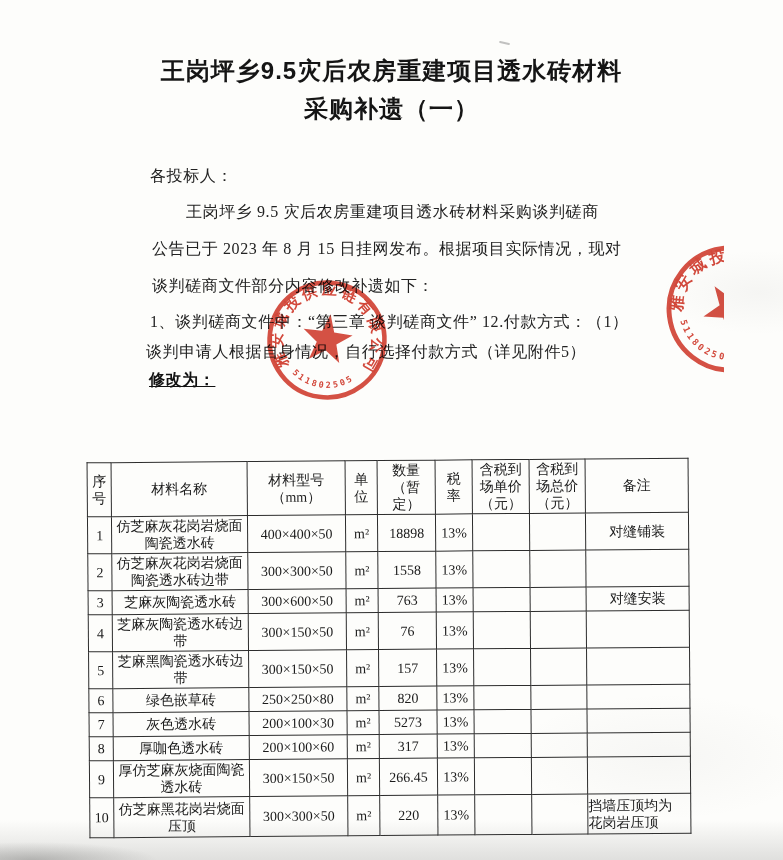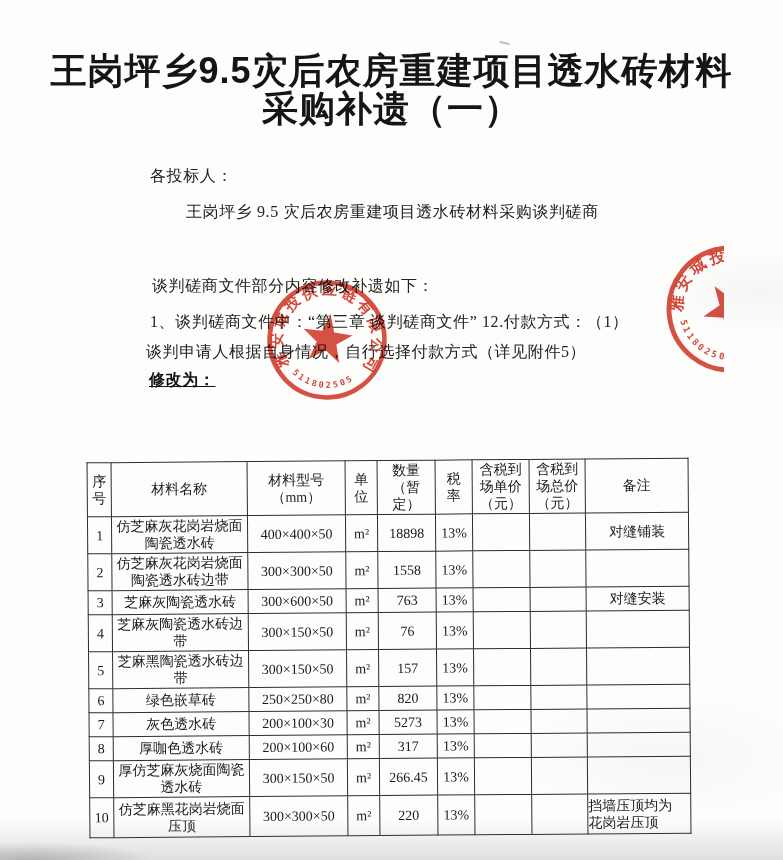--- a/index.html
+++ b/index.html
@@ -19,21 +19,21 @@
   .page::after{
     content:"";position:absolute;left:0;right:0;bottom:0;height:40px;pointer-events:none;
     background:
       radial-gradient(180px 26px at 4% 100%, rgba(60,60,58,.28), transparent 70%),
       linear-gradient(to bottom, rgba(0,0,0,0) 0%, rgba(90,90,88,.16) 88%, rgba(120,120,118,.22) 100%);
   }
   .pen-mark{position:absolute;left:499px;top:42px;width:11px;height:2px;background:#8f8f8f;
     transform:rotate(14deg);opacity:.55;border-radius:1px;}
   .title{
     position:absolute;top:52px;left:0;width:100%;
-    text-align:center;font-weight:bold;font-size:36px;line-height:38px;
+    text-align:center;font-weight:bold;font-size:24px;line-height:38px;
     letter-spacing:1px;color:#151515;
     font-family:"Liberation Sans","DejaVu Sans",sans-serif;
   }
   .txt{position:absolute;font-size:16px;white-space:nowrap;letter-spacing:.6px;color:#222;}
   .txt.bold{font-weight:bold;color:#111;text-decoration:underline;}
   
   table.quote{
     position:absolute;left:88px;top:460px;width:601px;
     border-collapse:collapse;table-layout:fixed;
     transform:rotate(-.45deg);
@@ -68,20 +68,21 @@
   <div class="pen-mark"></div>
 
   <div class="title">
     <div>王岗坪乡9.5灾后农房重建项目透水砖材料</div>
     <div>采购补遗（一）</div>
   </div>
 
   <div class="txt" style="left:150px;top:166px">各投标人：</div>
 
   <div class="txt" style="left:186px;top:202px">王岗坪乡 9.5 灾后农房重建项目透水砖材料采购谈判磋商</div>
+  <div class="txt" style="left:152px;top:239px">公告已于 2023 年 8 月 15 日挂网发布。根据项目实际情况，现对</div>
   <div class="txt" style="left:152px;top:276px">谈判磋商文件部分内容修改补遗如下：</div>
 
   <div class="txt" style="left:150px;top:312px">1、谈判磋商文件中：“第三章 谈判磋商文件” 12.付款方式：（1）</div>
   <div class="txt" style="left:146px;top:342px">谈判申请人根据自身情况，自行选择付款方式（详见附件5）</div>
   <div class="txt bold" style="left:149px;top:370px">修改为：</div>
 
   <table class="quote">
     <colgroup>
         <col style="width: 24px;">
         <col style="width: 136px;">

